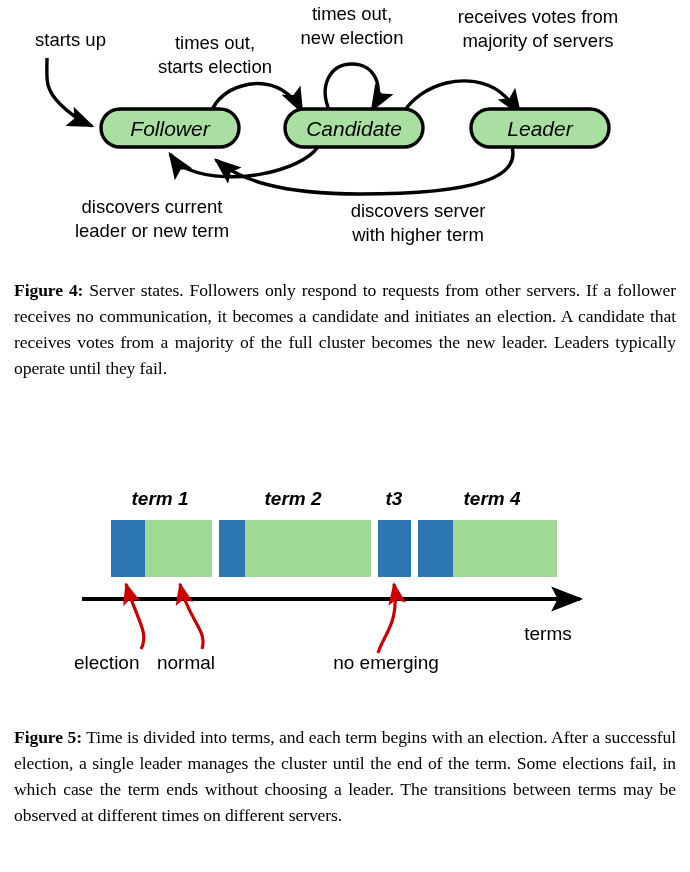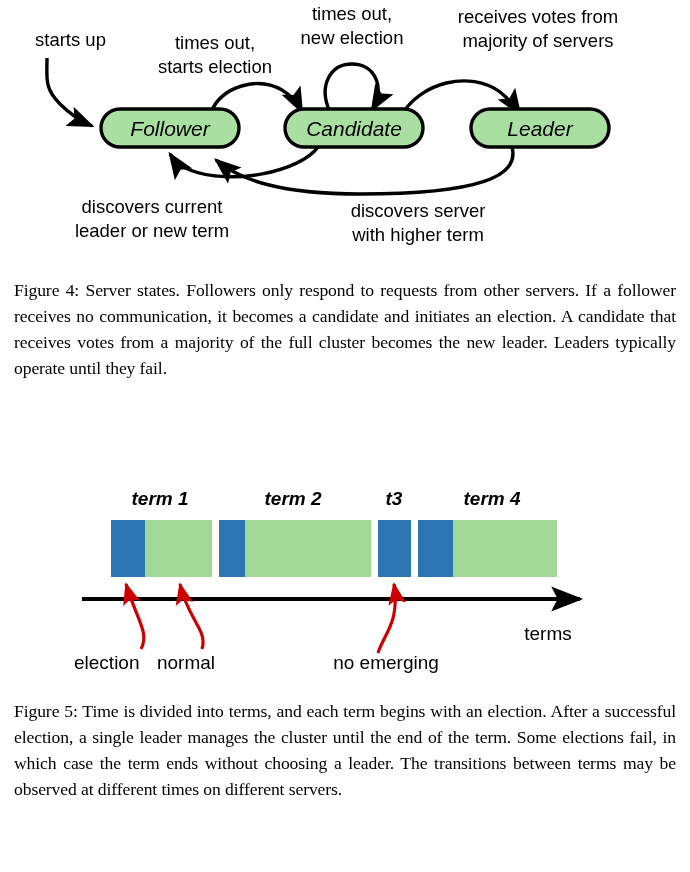--- a/index.html
+++ b/index.html
@@ -49,25 +49,25 @@
   }
   #figure-4-caption {
     position: absolute;
     left: 14px;
     top: 259px;
     width: 662px;
   }
   #figure-5-caption {
     position: absolute;
     left: 14px;
-    top: 680px;
+    top: 706px;
     width: 662px;
   }
   .caption-label {
-    font-weight: normal;
+    font-weight: bold;
   }
 
   
   .state-label {
     font-family: "Liberation Sans", "DejaVu Sans", sans-serif;
     font-style: italic;
     font-size: 21px;
     fill: #000000;
   }
   .edge-label {

